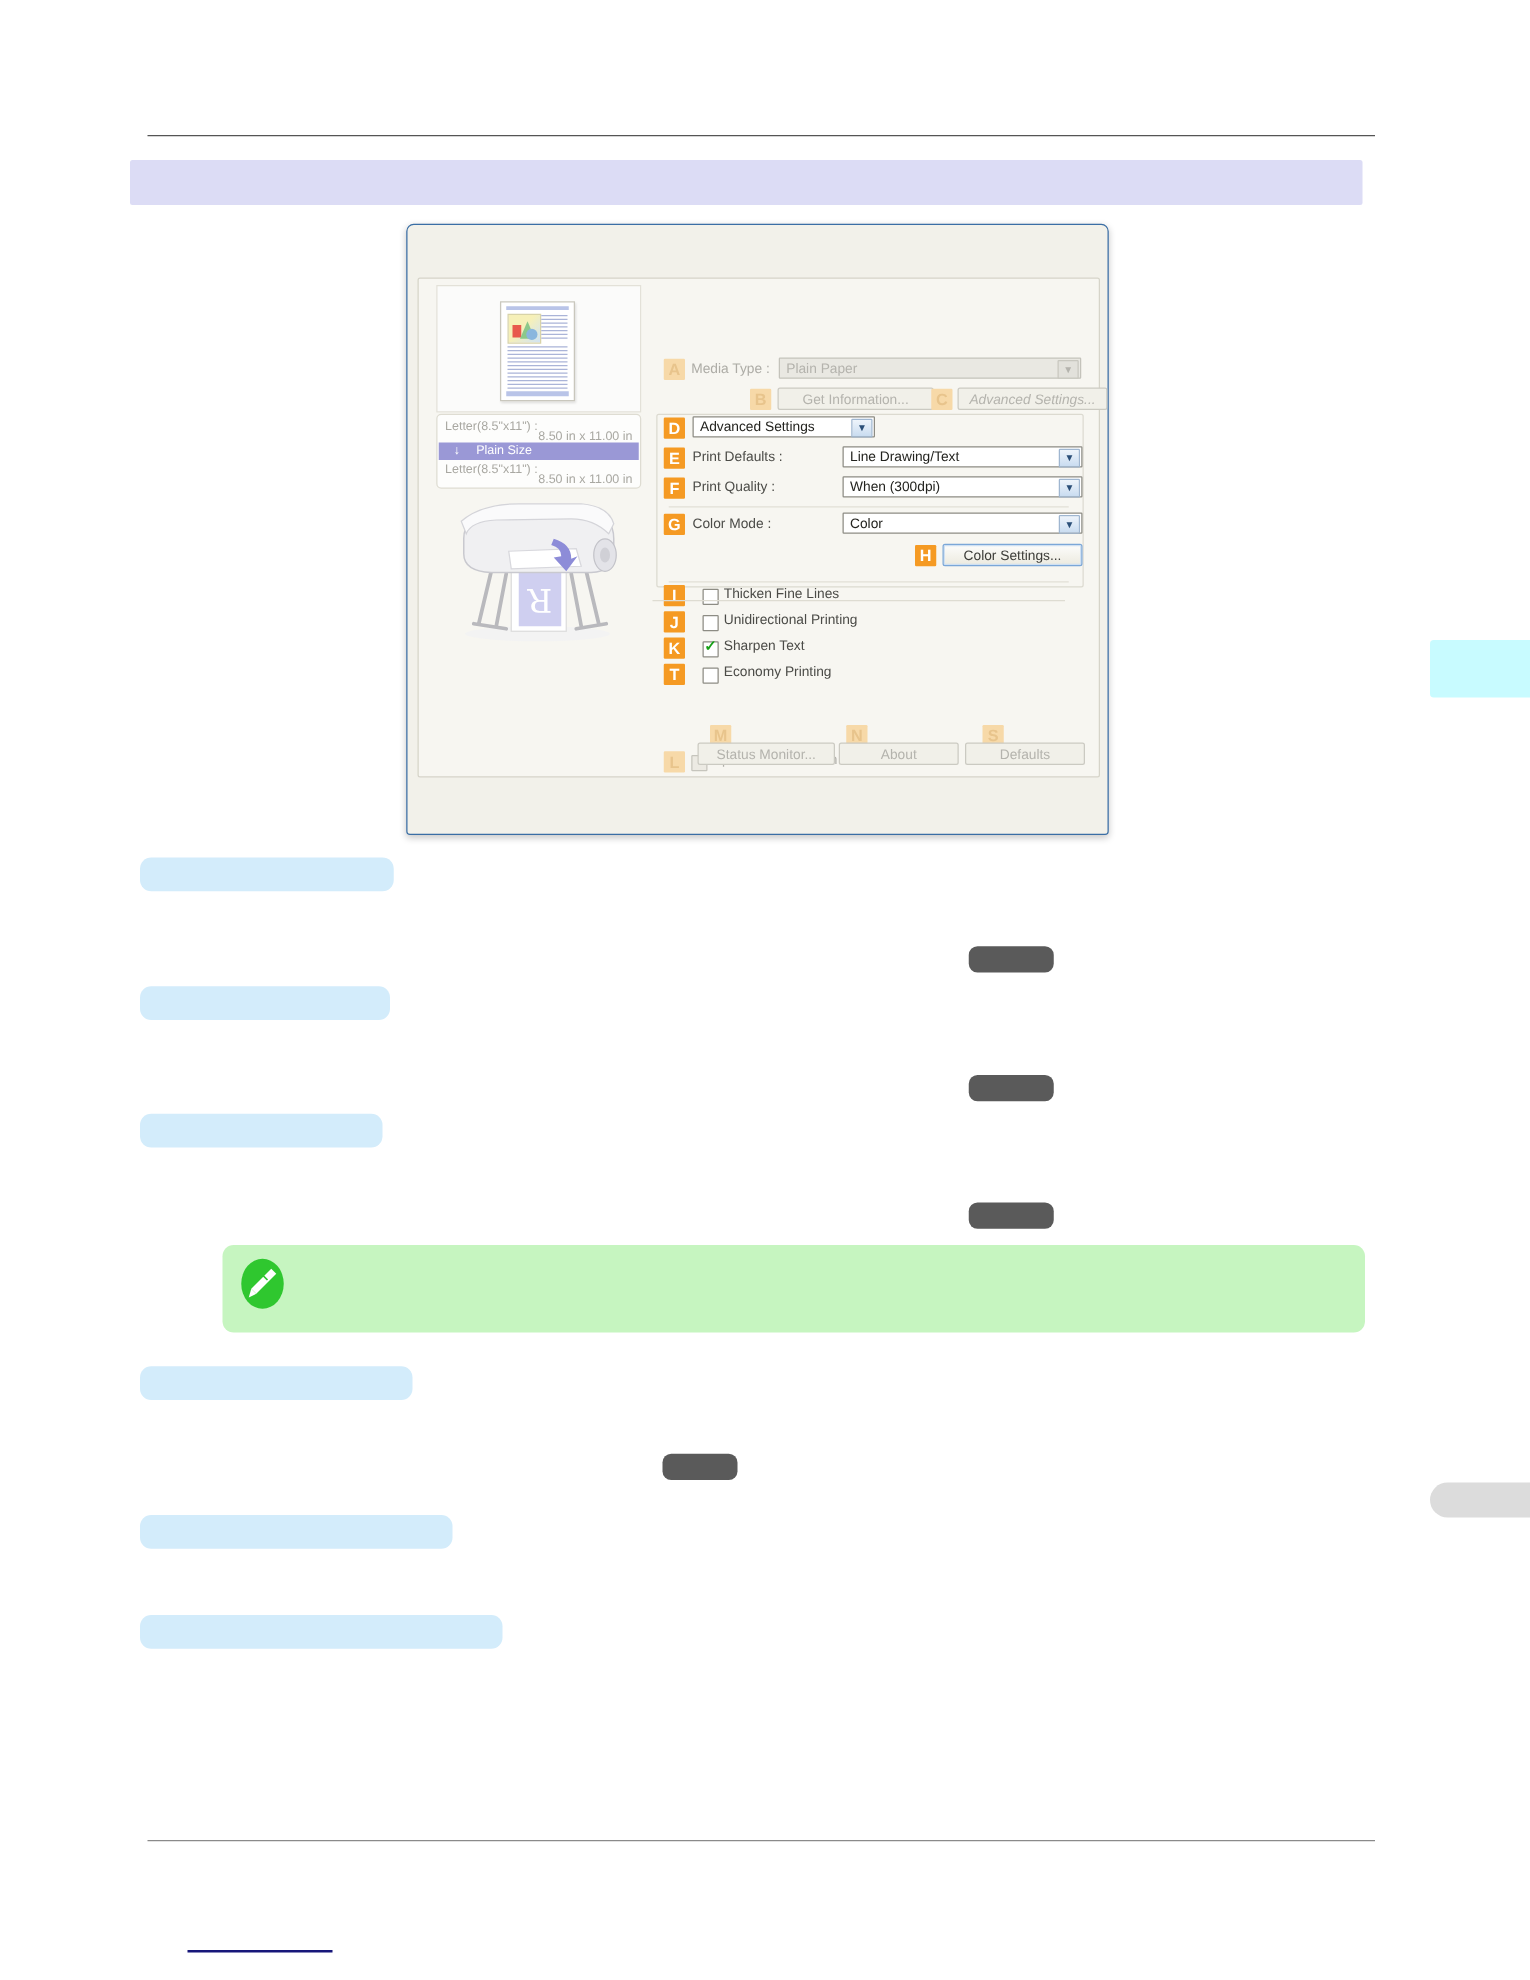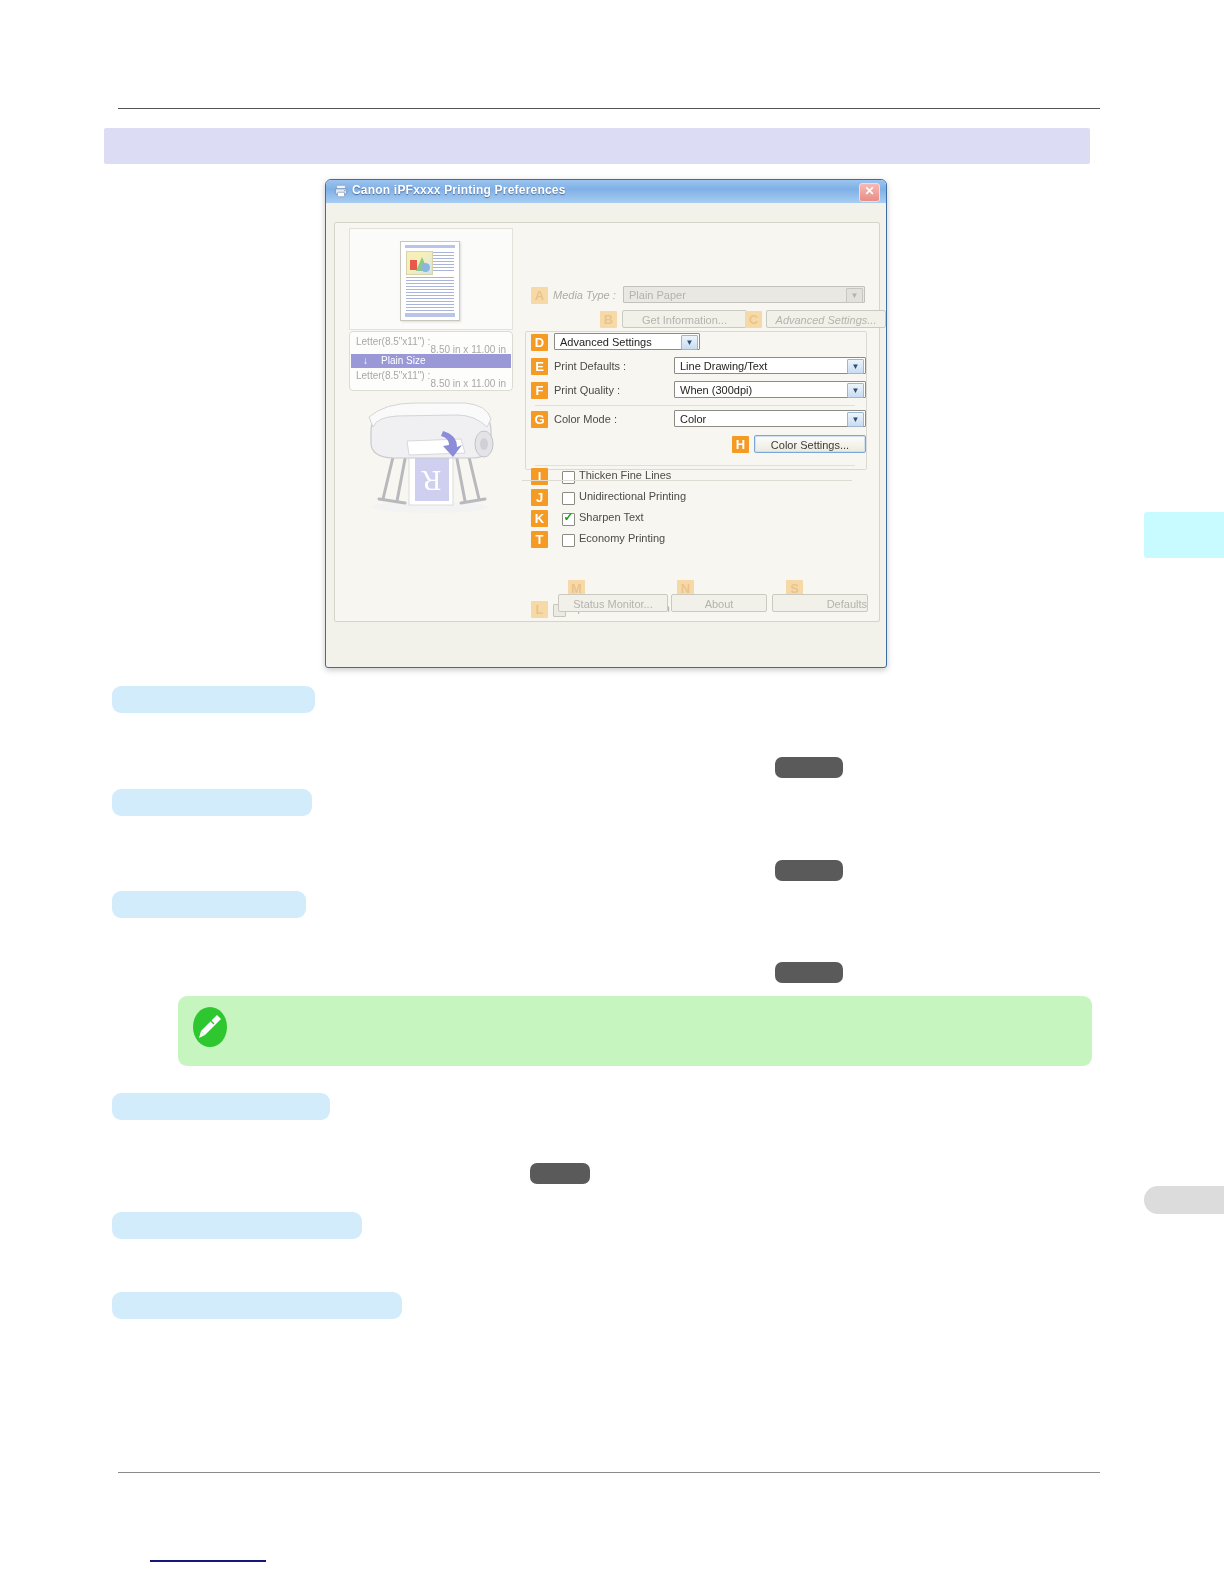--- a/index.html
+++ b/index.html
@@ -211,30 +211,20 @@
   <ellipse cx="22" cy="22" rx="17" ry="20" fill="#2fc72f"></ellipse>
   <g fill="#ffffff">
     <polygon points="29,10 33,14 17,30 13,26"></polygon>
     <polygon points="13,26 17,30 11,33"></polygon>
   </g>
   <line x1="22" y1="15" x2="26" y2="19" stroke="#2fc72f" stroke-width="1.4"></line>
 </svg>
 
 <div class="abs" id="dialog">
 
-  <div id="titlebar">
-    <svg id="title-icon" viewBox="0 0 16 16">
-      <rect x="3" y="1.5" width="10" height="4" rx="1" fill="#f2f6fb" stroke="#7790b5" stroke-width=".7"></rect>
-      <rect x="1.5" y="5.5" width="13" height="6" rx="1.6" fill="#dfe9f6" stroke="#5f7ba6" stroke-width=".8"></rect>
-      <rect x="4" y="9.5" width="8" height="5" rx=".6" fill="#ffffff" stroke="#7790b5" stroke-width=".7"></rect>
-      <circle cx="12.4" cy="7.6" r=".8" fill="#6f8cb5"></circle>
-    </svg>
-    <div id="title-text">Canon iPFxxxx Printing Preferences</div>
-    <div id="close-btn">✕</div>
-  </div>
 
 
   <div id="panel">
 
     <div id="preview-frame">
       <div id="doc-thumb">
         <div id="doc-topbar"></div>
         <div id="doc-image">
           <div id="doc-image-shape-a"></div>
           <div id="doc-image-shape-b"></div>
@@ -301,21 +291,21 @@
       <text x="83" y="92" font-family="DejaVu Serif, serif" font-size="26" fill="#ffffff" text-anchor="middle" transform="rotate(180 83 84)">R</text>
       <path d="M22 36 Q22 18 44 16 L124 16 Q142 18 142 36 L142 48 Q142 62 124 63 L44 63 Q22 62 22 48 Z" fill="#f0f0f2" stroke="#c9c9cf" stroke-width="1.2"></path>
       <ellipse cx="135" cy="49" rx="9" ry="13" fill="#e3e3e8" stroke="#c3c3c9" stroke-width="1"></ellipse>
       <ellipse cx="135" cy="49" rx="4" ry="6" fill="#d0d0d6"></ellipse>
       <path d="M20 22 Q36 8 66 8 L116 8 Q138 10 142 24 L138 32 Q126 20 108 20 L48 21 Q28 22 24 32 Z" fill="#fafafb" stroke="#d4d4d9" stroke-width="1"></path>
       <path d="M58 46 L112 44 L116 58 L60 60 Z" fill="#ffffff" stroke="#d8d8dd" stroke-width="1"></path>
       <path d="M94 36 Q108 40 108 52 L113 50 L104 62 L94 51 L100 50 Q100 43 92 41 Z" fill="#8d8cd8"></path>
     </svg>
 
     <div class="badge dim" style="left:196px;top:64px;">A</div>
-    <div class="field-label dim" style="left:218px;top:66px;font-style:italic;">Media Type :</div>
+    <div class="field-label dim" style="left:218px;top:66px;">Media Type :</div>
     <div class="combo dim" style="left:288px;top:63px;width:242px;">
       <span>Plain Paper</span>
       <span class="arrow">▼</span>
     </div>
 
     <div class="badge dim" style="left:265px;top:88px;">B</div>
     <div class="btn dim" style="left:287px;top:87px;width:125px;">Get Information...</div>
     <div class="badge dim" style="left:410px;top:88px;">C</div>
     <div class="btn dim" style="left:431px;top:87px;width:120px;font-style:italic;">Advanced Settings...</div>
 
@@ -380,15 +370,15 @@
 
   <div id="sep-line"></div>
 
   <div class="badge dim" style="left:242px;top:400px;">M</div>
   <div class="btn dim" style="left:232px;top:414px;width:110px;">Status Monitor...</div>
 
   <div class="badge dim" style="left:351px;top:400px;">N</div>
   <div class="btn dim" style="left:345px;top:414px;width:96px;">About</div>
 
   <div class="badge dim" style="left:460px;top:400px;">S</div>
-  <div class="btn dim" style="left:446px;top:414px;width:96px;text-align:right;">Defaults</div>
+  <div class="btn dim" style="left:446px;top:414px;width:96px;">Defaults</div>
 
 </div>
 
 </body></html>

